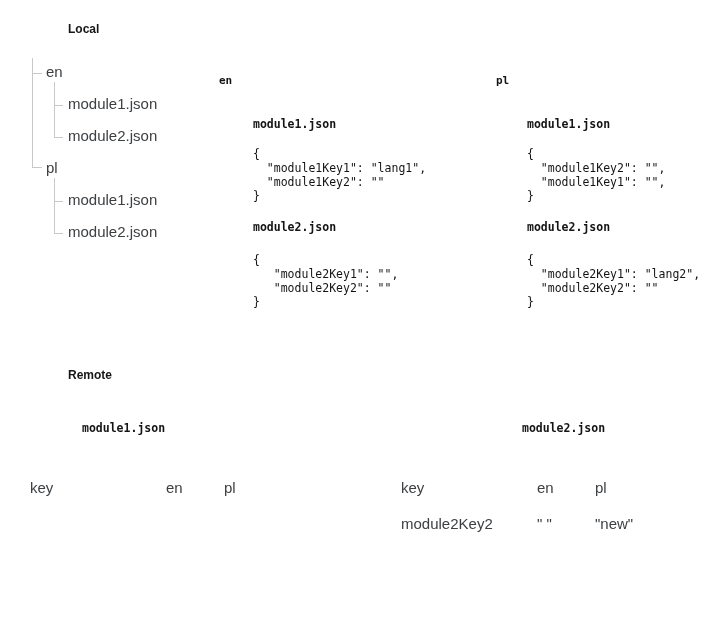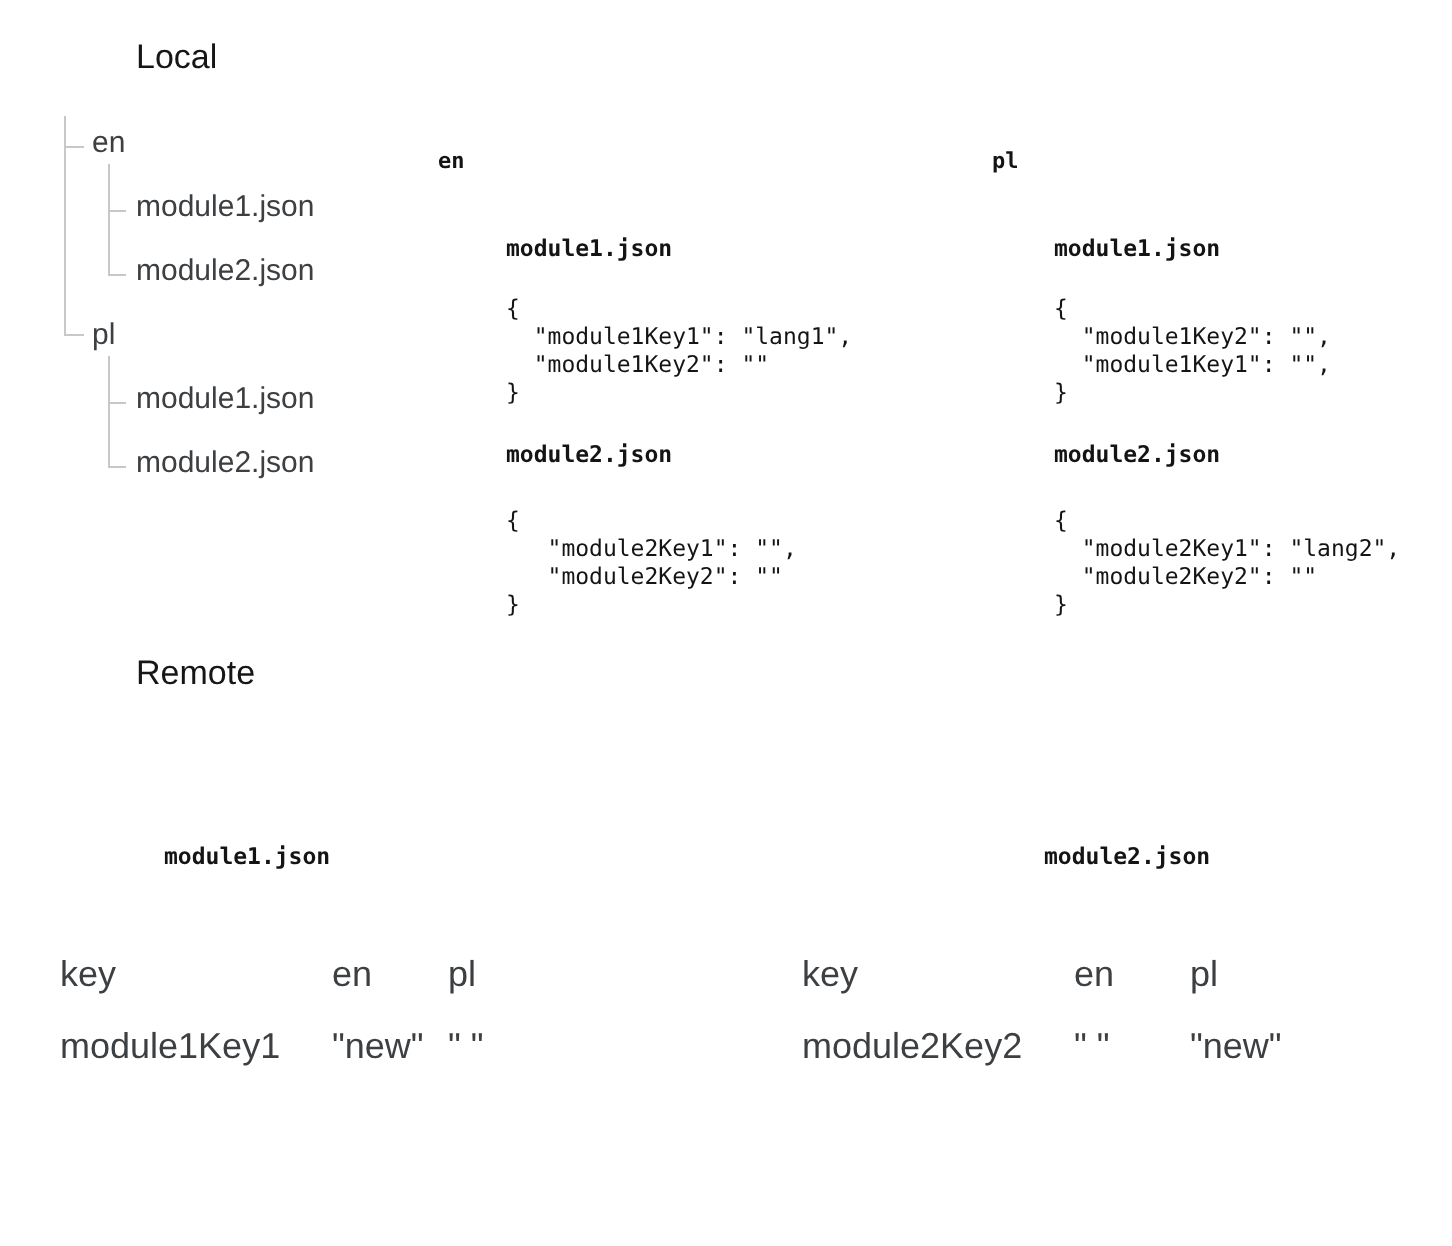--- a/index.html
+++ b/index.html
@@ -5,21 +5,21 @@
   html,body { margin:0; padding:0; }
   body {
     width:726px; height:623px;
     background:#ffffff;
     position:relative;
     overflow:hidden;
     font-family:"Liberation Sans", sans-serif;
   }
   .abs { position:absolute; }
   .section-heading {
-    font-size:17px; font-weight:normal; color:#161616;
+    font-size:12px; font-weight:bold; color:#161616;
     line-height:20px; white-space:nowrap;
   }
   .tree-label {
     font-size:15px; color:#3d4043; line-height:16px; white-space:nowrap;
   }
   .tree-line { position:absolute; background:#c7c9c7; }
   .mono {
     font-family:"DejaVu Sans Mono", monospace;
     font-size:11.5px; line-height:14px; color:#141414; white-space:nowrap;
   }
@@ -28,21 +28,21 @@
     margin:0; position:absolute;
     font-family:"DejaVu Sans Mono", monospace;
     font-size:11.5px; line-height:14px; color:#141414;
     white-space:pre;
   }
   table.remote-table {
     position:absolute; border-collapse:collapse; table-layout:fixed;
   }
   table.remote-table td {
     padding:0; height:36px; vertical-align:top;
-    font-size:18px; line-height:17px; color:#3d4043; white-space:nowrap;
+    font-size:15px; line-height:17px; color:#3d4043; white-space:nowrap;
   }
 </style>
 </head>
 <body>
 
 <div>
 
   <div class="abs section-heading" style="left:68px; top:19px;">Local</div>
 
   <div class="tree-line" style="left:32px; top:58px; width:1px; height:110px;"></div>
@@ -79,41 +79,36 @@
   <pre class="code" style="left:527px; top:147px;">{
   "module1Key2": "",
   "module1Key1": "",
 }</pre>
   <div class="abs mono mono-bold" style="left:527px; top:220px;">module2.json</div>
   <pre class="code" style="left:527px; top:253px;">{
   "module2Key1": "lang2",
   "module2Key2": ""
 }</pre>
 
-  <div class="abs section-heading" style="left:68px; top:327px;">Remote</div>
+  <div class="abs section-heading" style="left:68px; top:365px;">Remote</div>
 
   <div class="abs mono mono-bold" style="left:82px; top:421px;">module1.json</div>
   <div class="abs mono mono-bold" style="left:522px; top:421px;">module2.json</div>
 
   <table class="remote-table" style="left:30px; top:479px; width:294px;">
     <colgroup>
         <col style="width:136px">
         <col style="width:58px">
         <col style="width:100px">
       </colgroup>
     <tbody>
         <tr>
       <td>key</td>
       <td>en</td>
       <td>pl</td>
-    </tr>
-    <tr>
-      <td>module1Key1</td>
-      <td>"new"</td>
-      <td>" "</td>
     </tr>
   </tbody>
     </table>
 
   <table class="remote-table" style="left:401px; top:479px; width:294px;">
     <colgroup>
         <col style="width:136px">
         <col style="width:58px">
         <col style="width:100px">
       </colgroup>

